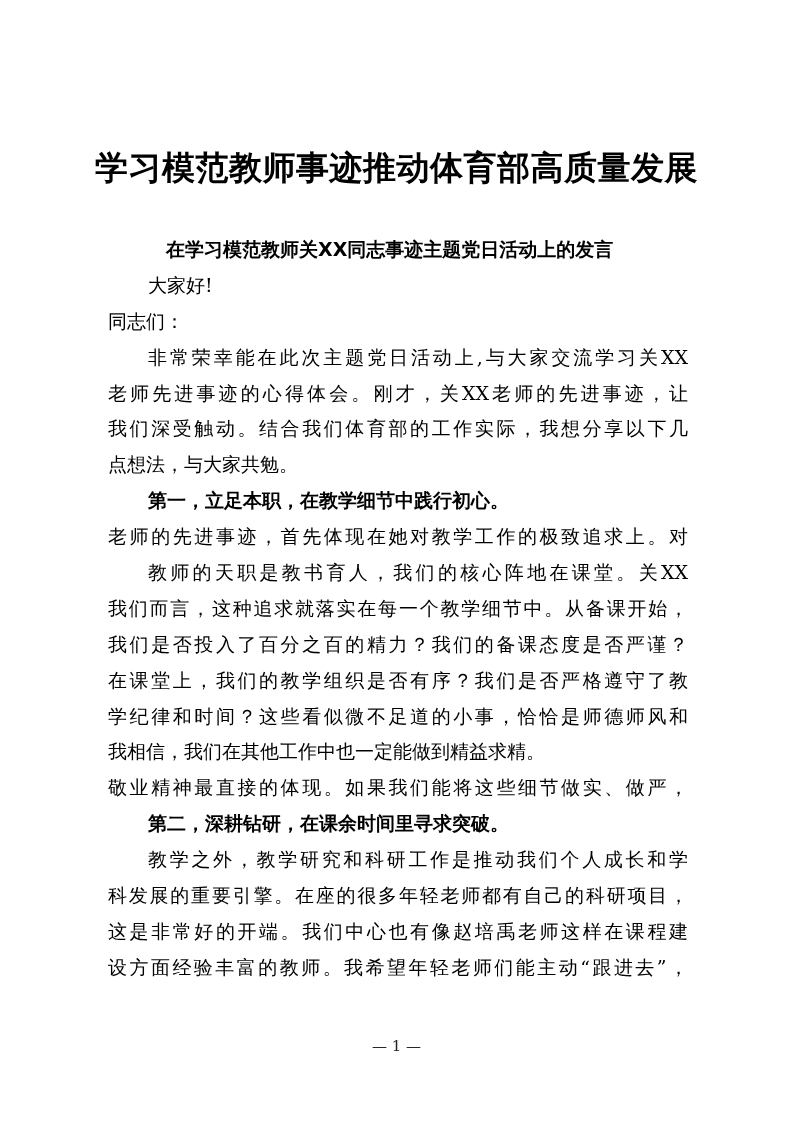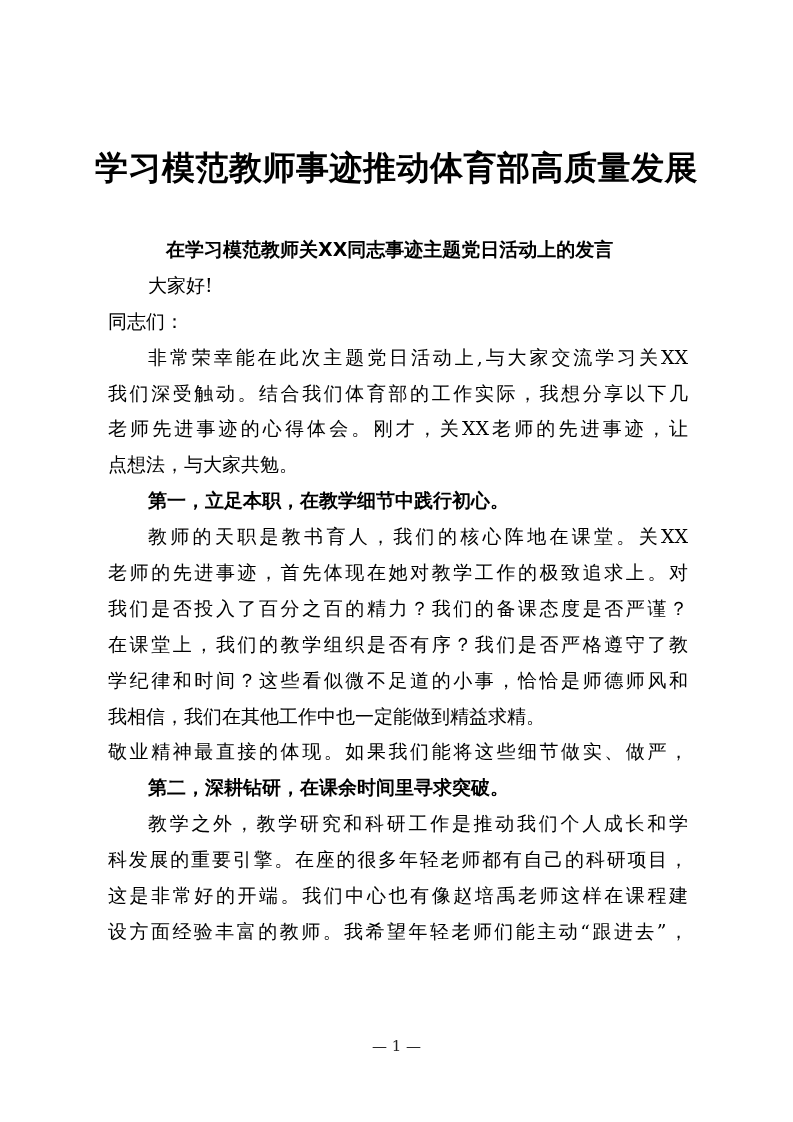--- a/index.html
+++ b/index.html
@@ -24,26 +24,27 @@
 
 <div class="page">
   <div class="title">学习模范教师事迹推动体育部高质量发展</div>
 
   <div class="body">
     <div class="line subtitle-line bold">在学习模范教师关XX同志事迹主题党日活动上的发言</div>
     <div class="line last indent">大家好!</div>
     <div class="line last">同志们：</div>
     <div id="lines-container">
         <div class="line indent">非常荣幸能在此次主题党日活动上,与大家交流学习关XX</div>
+        <div class="line">老师先进事迹的心得体会。刚才，关XX老师的先进事迹，让</div>
         <div class="line">我们深受触动。结合我们体育部的工作实际，我想分享以下几</div>
-        <div class="line">老师先进事迹的心得体会。刚才，关XX老师的先进事迹，让</div>
         <div class="line last">点想法，与大家共勉。</div>
         <div class="line indent bold last">第一，立足本职，在教学细节中践行初心。</div>
+        <div class="line">老师的先进事迹，首先体现在她对教学工作的极致追求上。对</div>
         <div class="line indent">教师的天职是教书育人，我们的核心阵地在课堂。关XX</div>
-        <div class="line">老师的先进事迹，首先体现在她对教学工作的极致追求上。对</div>
+        <div class="line">我们而言，这种追求就落实在每一个教学细节中。从备课开始，</div>
         <div class="line">我们是否投入了百分之百的精力？我们的备课态度是否严谨？</div>
         <div class="line">在课堂上，我们的教学组织是否有序？我们是否严格遵守了教</div>
         <div class="line">学纪律和时间？这些看似微不足道的小事，恰恰是师德师风和</div>
         <div class="line last">我相信，我们在其他工作中也一定能做到精益求精。</div>
         <div class="line">敬业精神最直接的体现。如果我们能将这些细节做实、做严，</div>
         <div class="line indent bold last">第二，深耕钻研，在课余时间里寻求突破。</div>
         <div class="line indent">教学之外，教学研究和科研工作是推动我们个人成长和学</div>
         <div class="line">科发展的重要引擎。在座的很多年轻老师都有自己的科研项目，</div>
         <div class="line">这是非常好的开端。我们中心也有像赵培禹老师这样在课程建</div>
         <div class="line">设方面经验丰富的教师。我希望年轻老师们能主动“跟进去”，</div>

